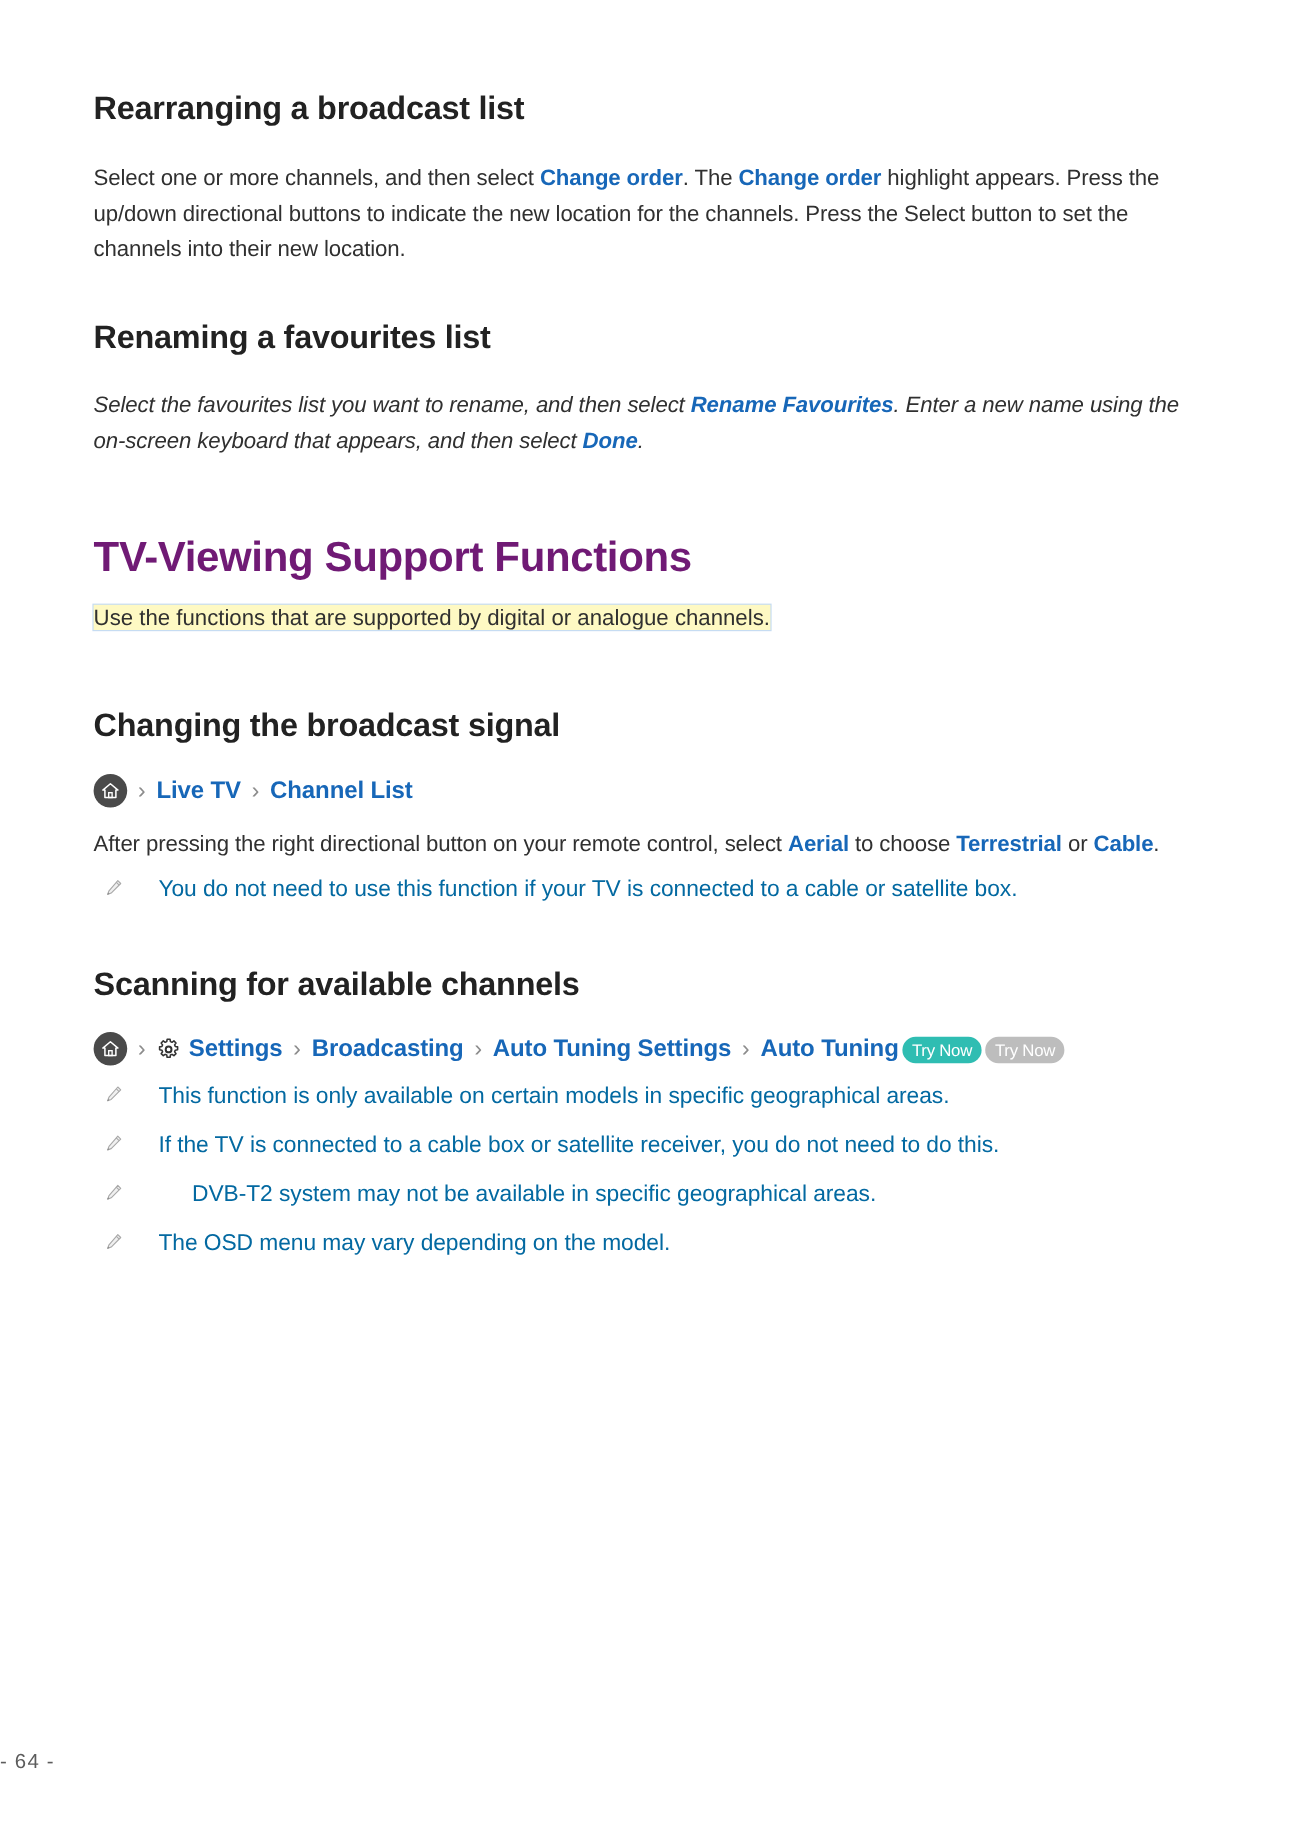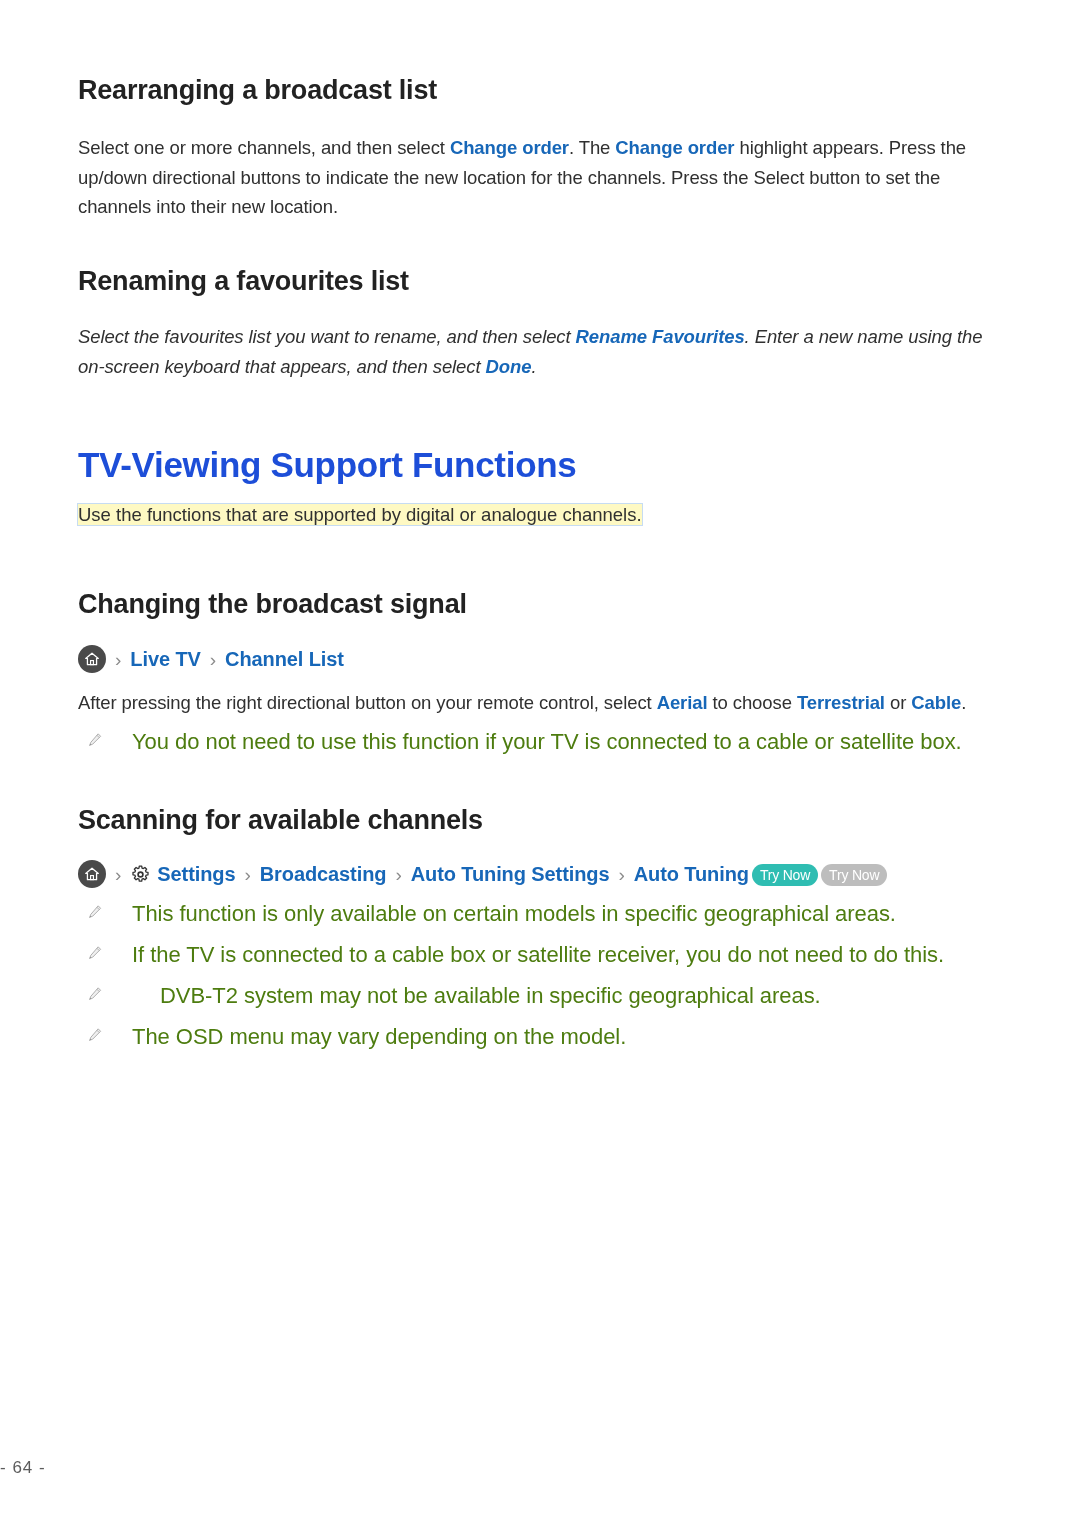--- a/index.html
+++ b/index.html
@@ -30,21 +30,21 @@
     font-weight: bold;
     color: #222222;
     letter-spacing: -0.2px;
     margin: 0;
     line-height: 1.25;
   }
 
   h1.main-heading {
     font-size: 35px;
     font-weight: bold;
-    color: #1d4ed8;
+    color: #701a75;
     letter-spacing: -0.3px;
     margin: 0;
     line-height: 1.2;
   }
 
   
   p.body-text {
     font-size: 18.5px;
     line-height: 29.5px;
     color: #303030;
@@ -139,23 +139,23 @@
   .note-icon {
     flex: 0 0 auto;
     width: 46px;
     display: flex;
     justify-content: flex-start;
     padding-left: 8px;
     padding-top: 2px;
   }
   .note-icon svg { display:block; }
   .note-text {
-    font-size: 22px;
+    font-size: 19px;
     line-height: 24px;
-    color: #4d7c0f;
+    color: #0369a1;
     letter-spacing: -0.05px;
     text-align: center;
   }
 
   
   .footer-page {
     position: absolute;
     left: 0;
     right: 0;
     font-size: 17px;

